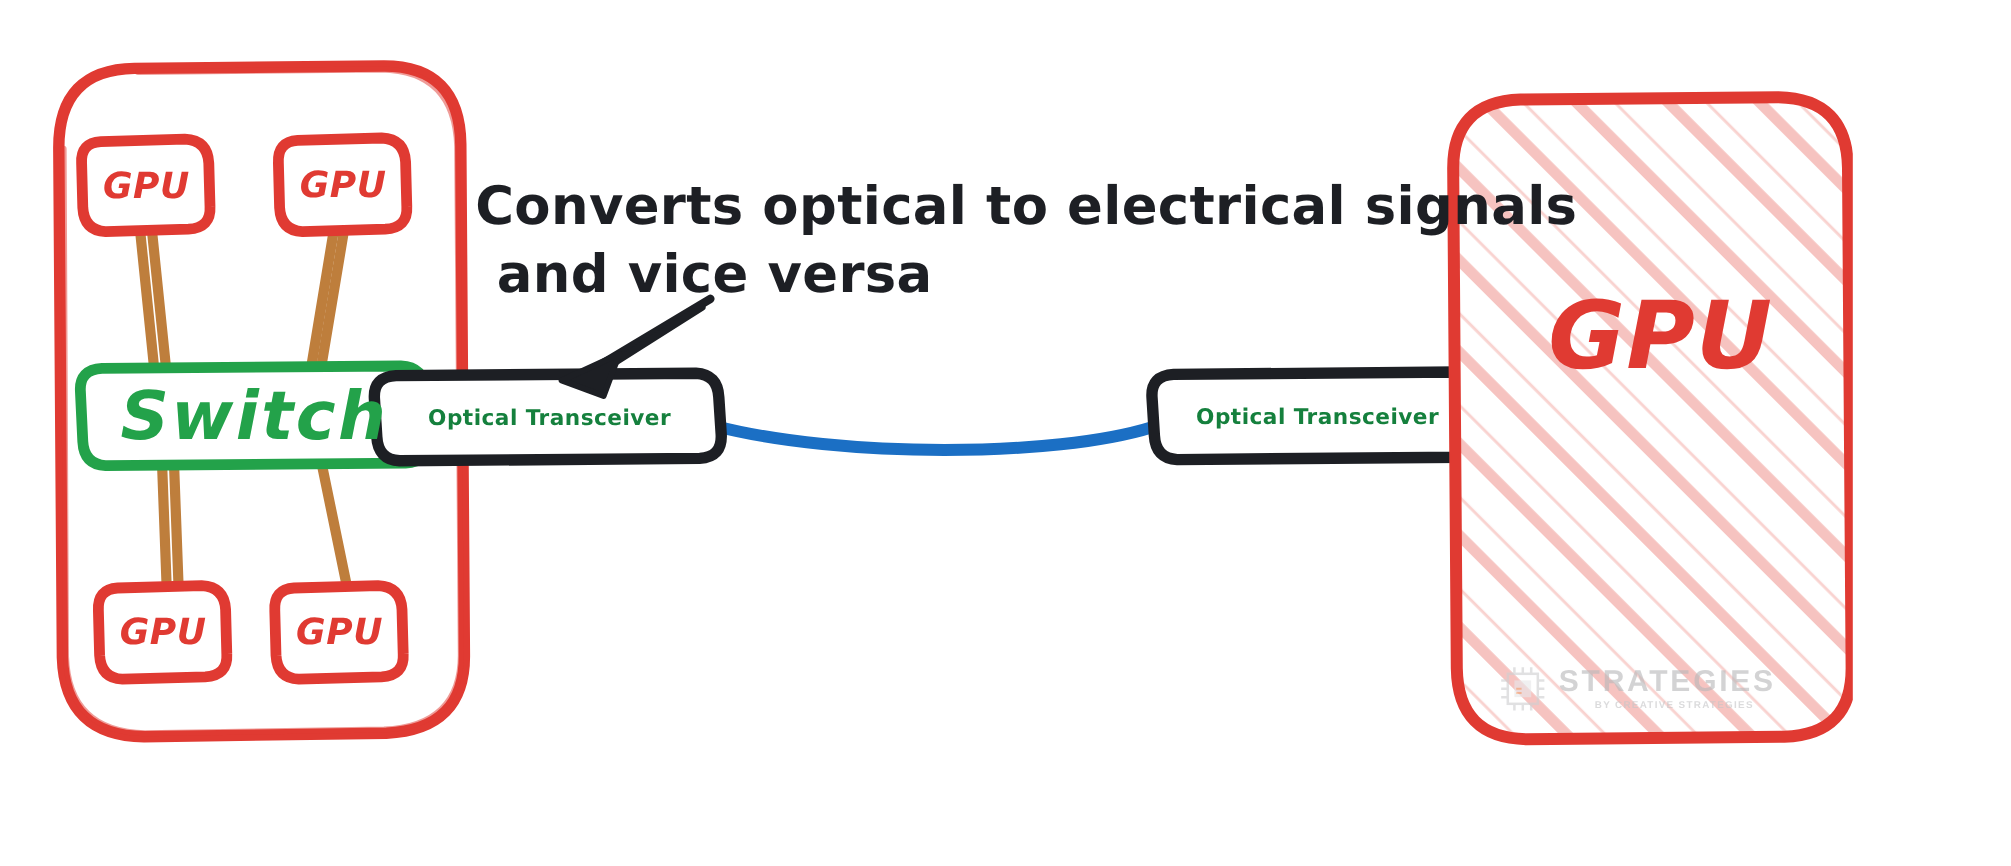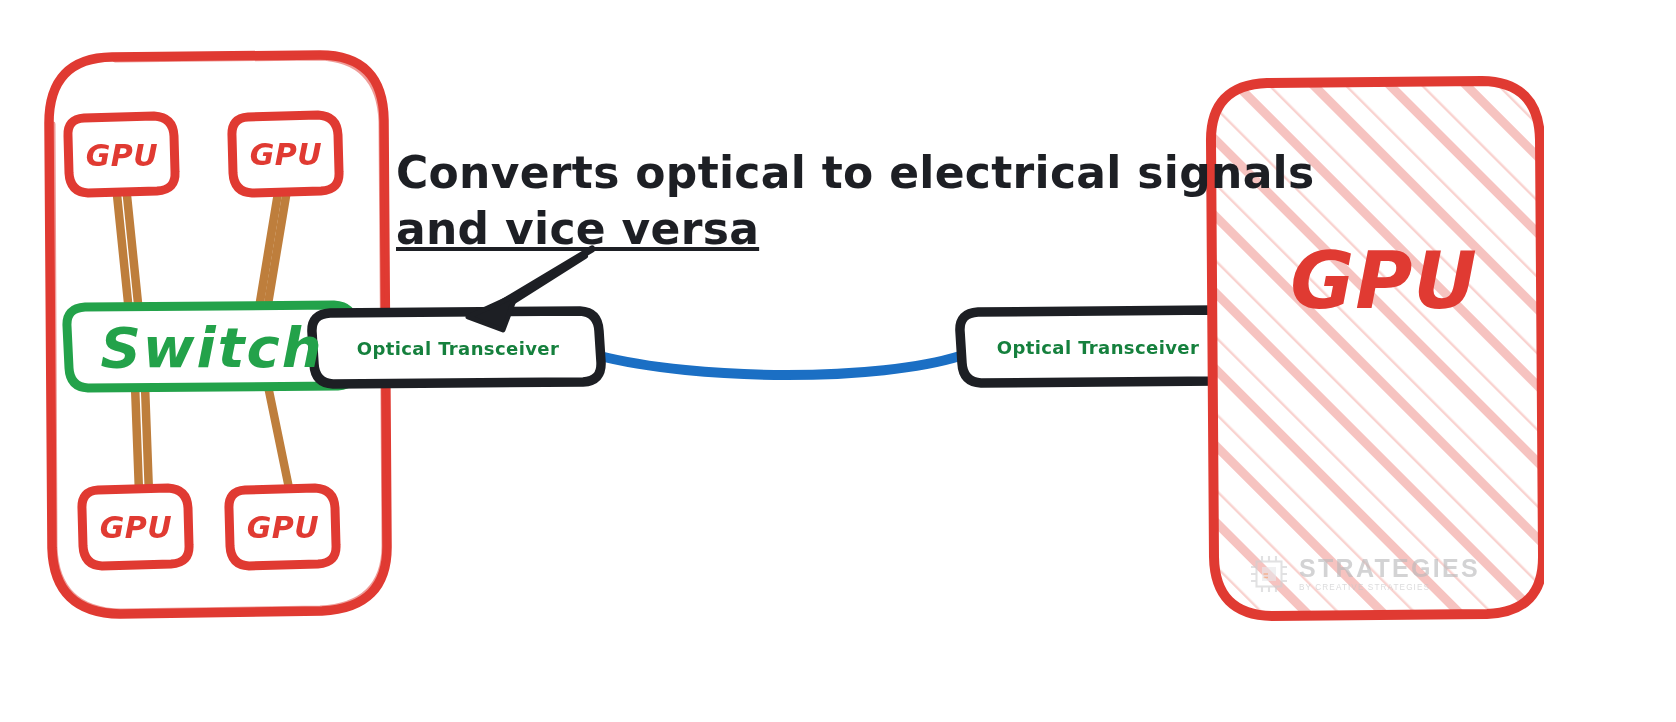--- a/index.html
+++ b/index.html
@@ -102,24 +102,25 @@
   .wm-main {
     font-family: "Liberation Sans", sans-serif;
     font-size: 25px;
     font-weight: 700;
     letter-spacing: 2.3px;
     color: #b9b9bb;
   }
   .wm-sub {
     font-family: "Liberation Sans", sans-serif;
     font-size: 8.2px;
-    font-weight: 400;
+    font-weight: 700;
     letter-spacing: 1.1px;
     color: #c6c6c8;
     margin-top: 3px;
+    margin-left: 30px;
   }
 </style>
 </head>
 <body>
 
 <div id="canvas">
 
   <svg id="scene" viewBox="0 0 1676 722" xmlns="http://www.w3.org/2000/svg">
     <defs>
       <pattern id="rackHatch" width="54" height="54" patternUnits="userSpaceOnUse" patternTransform="rotate(-45)">
@@ -196,21 +197,21 @@
   <div class="lbl gpu-label hand" style="left:229px;top:490px;width:108px;height:74px;">GPU</div>
 
   <div class="lbl switch-label hand" style="left:67px;top:306px;width:290px;height:82px;">Switch</div>
 
   <div class="lbl xcvr-label hand" style="left:314px;top:312px;width:288px;height:72px;">Optical Transceiver</div>
   <div class="lbl xcvr-label hand" style="left:960px;top:311px;width:276px;height:72px;">Optical Transceiver</div>
 
   <div class="lbl rack-label hand" style="left:1244px;top:232px;width:280px;height:100px;">GPU</div>
 
   <div class="lbl note-label hand" style="left:396px;top:148px;width:820px;height:50px;">Converts optical to electrical signals</div>
-  <div class="lbl note-label hand" style="left:396px;top:204px;width:820px;height:50px;text-decoration:underline;">and vice versa</div>
+  <div class="lbl note-label hand" style="left:414px;top:204px;width:820px;height:50px;">and vice versa</div>
 
   <div id="watermark">
     <svg width="42" height="42" viewBox="0 0 42 42">
       <g stroke="#cfcfd1" stroke-width="2.1" fill="none">
         <rect x="8.5" y="8.5" width="25" height="25"></rect>
         <path d="M14 3 L14 8.5 M21 3 L21 8.5 M28 3 L28 8.5"></path>
         <path d="M14 33.5 L14 39 M21 33.5 L21 39 M28 33.5 L28 39"></path>
         <path d="M3 14 L8.5 14 M3 21 L8.5 21 M3 28 L8.5 28"></path>
         <path d="M33.5 14 L39 14 M33.5 21 L39 21 M33.5 28 L39 28"></path>
       </g>

